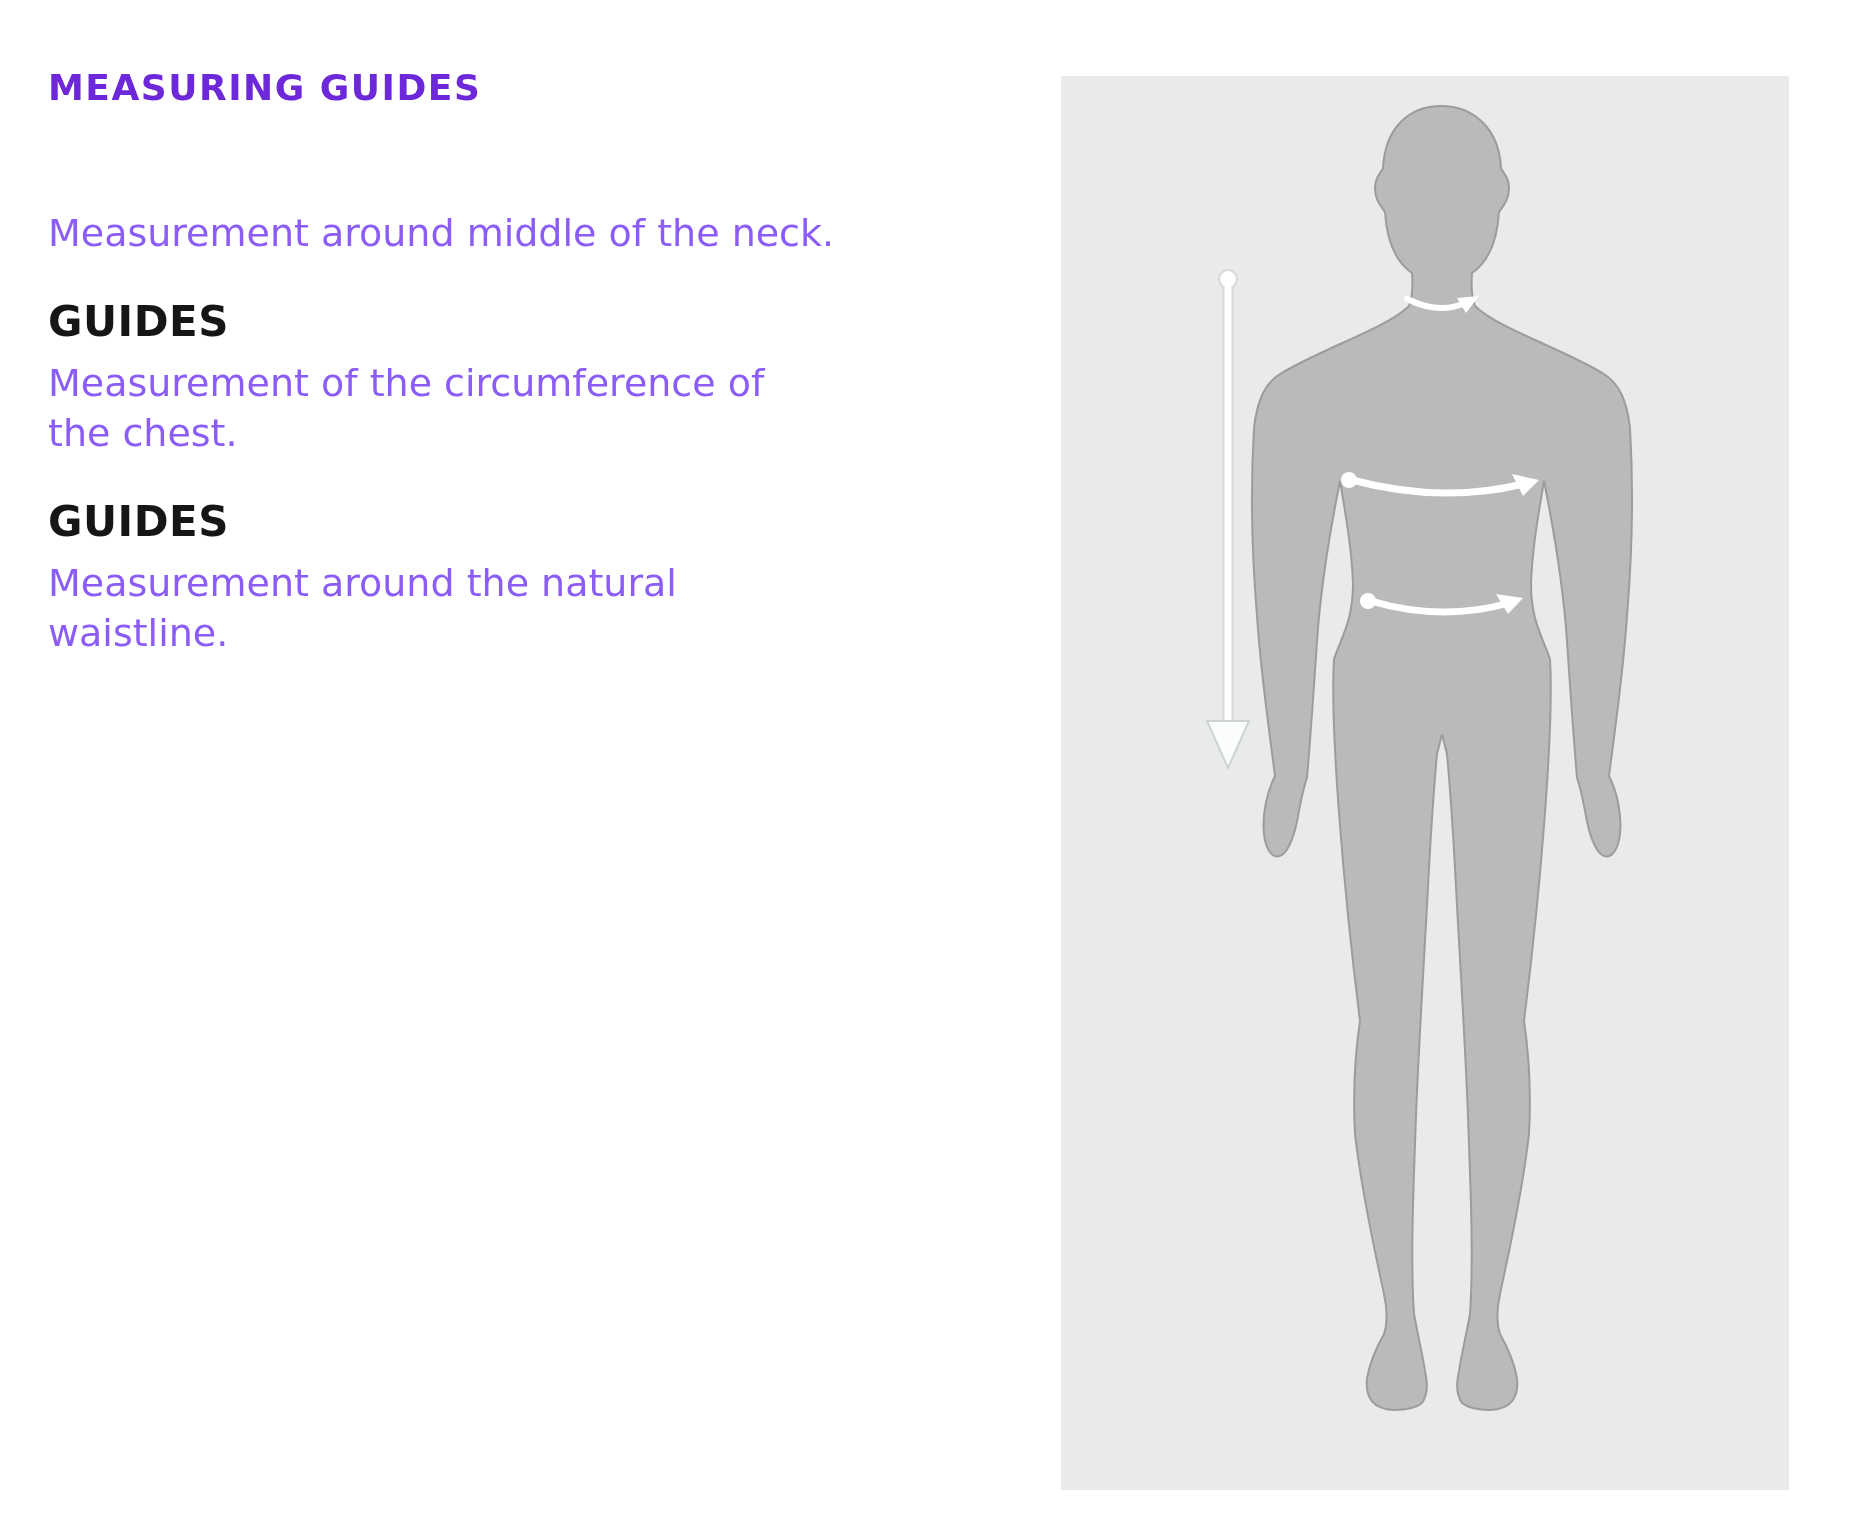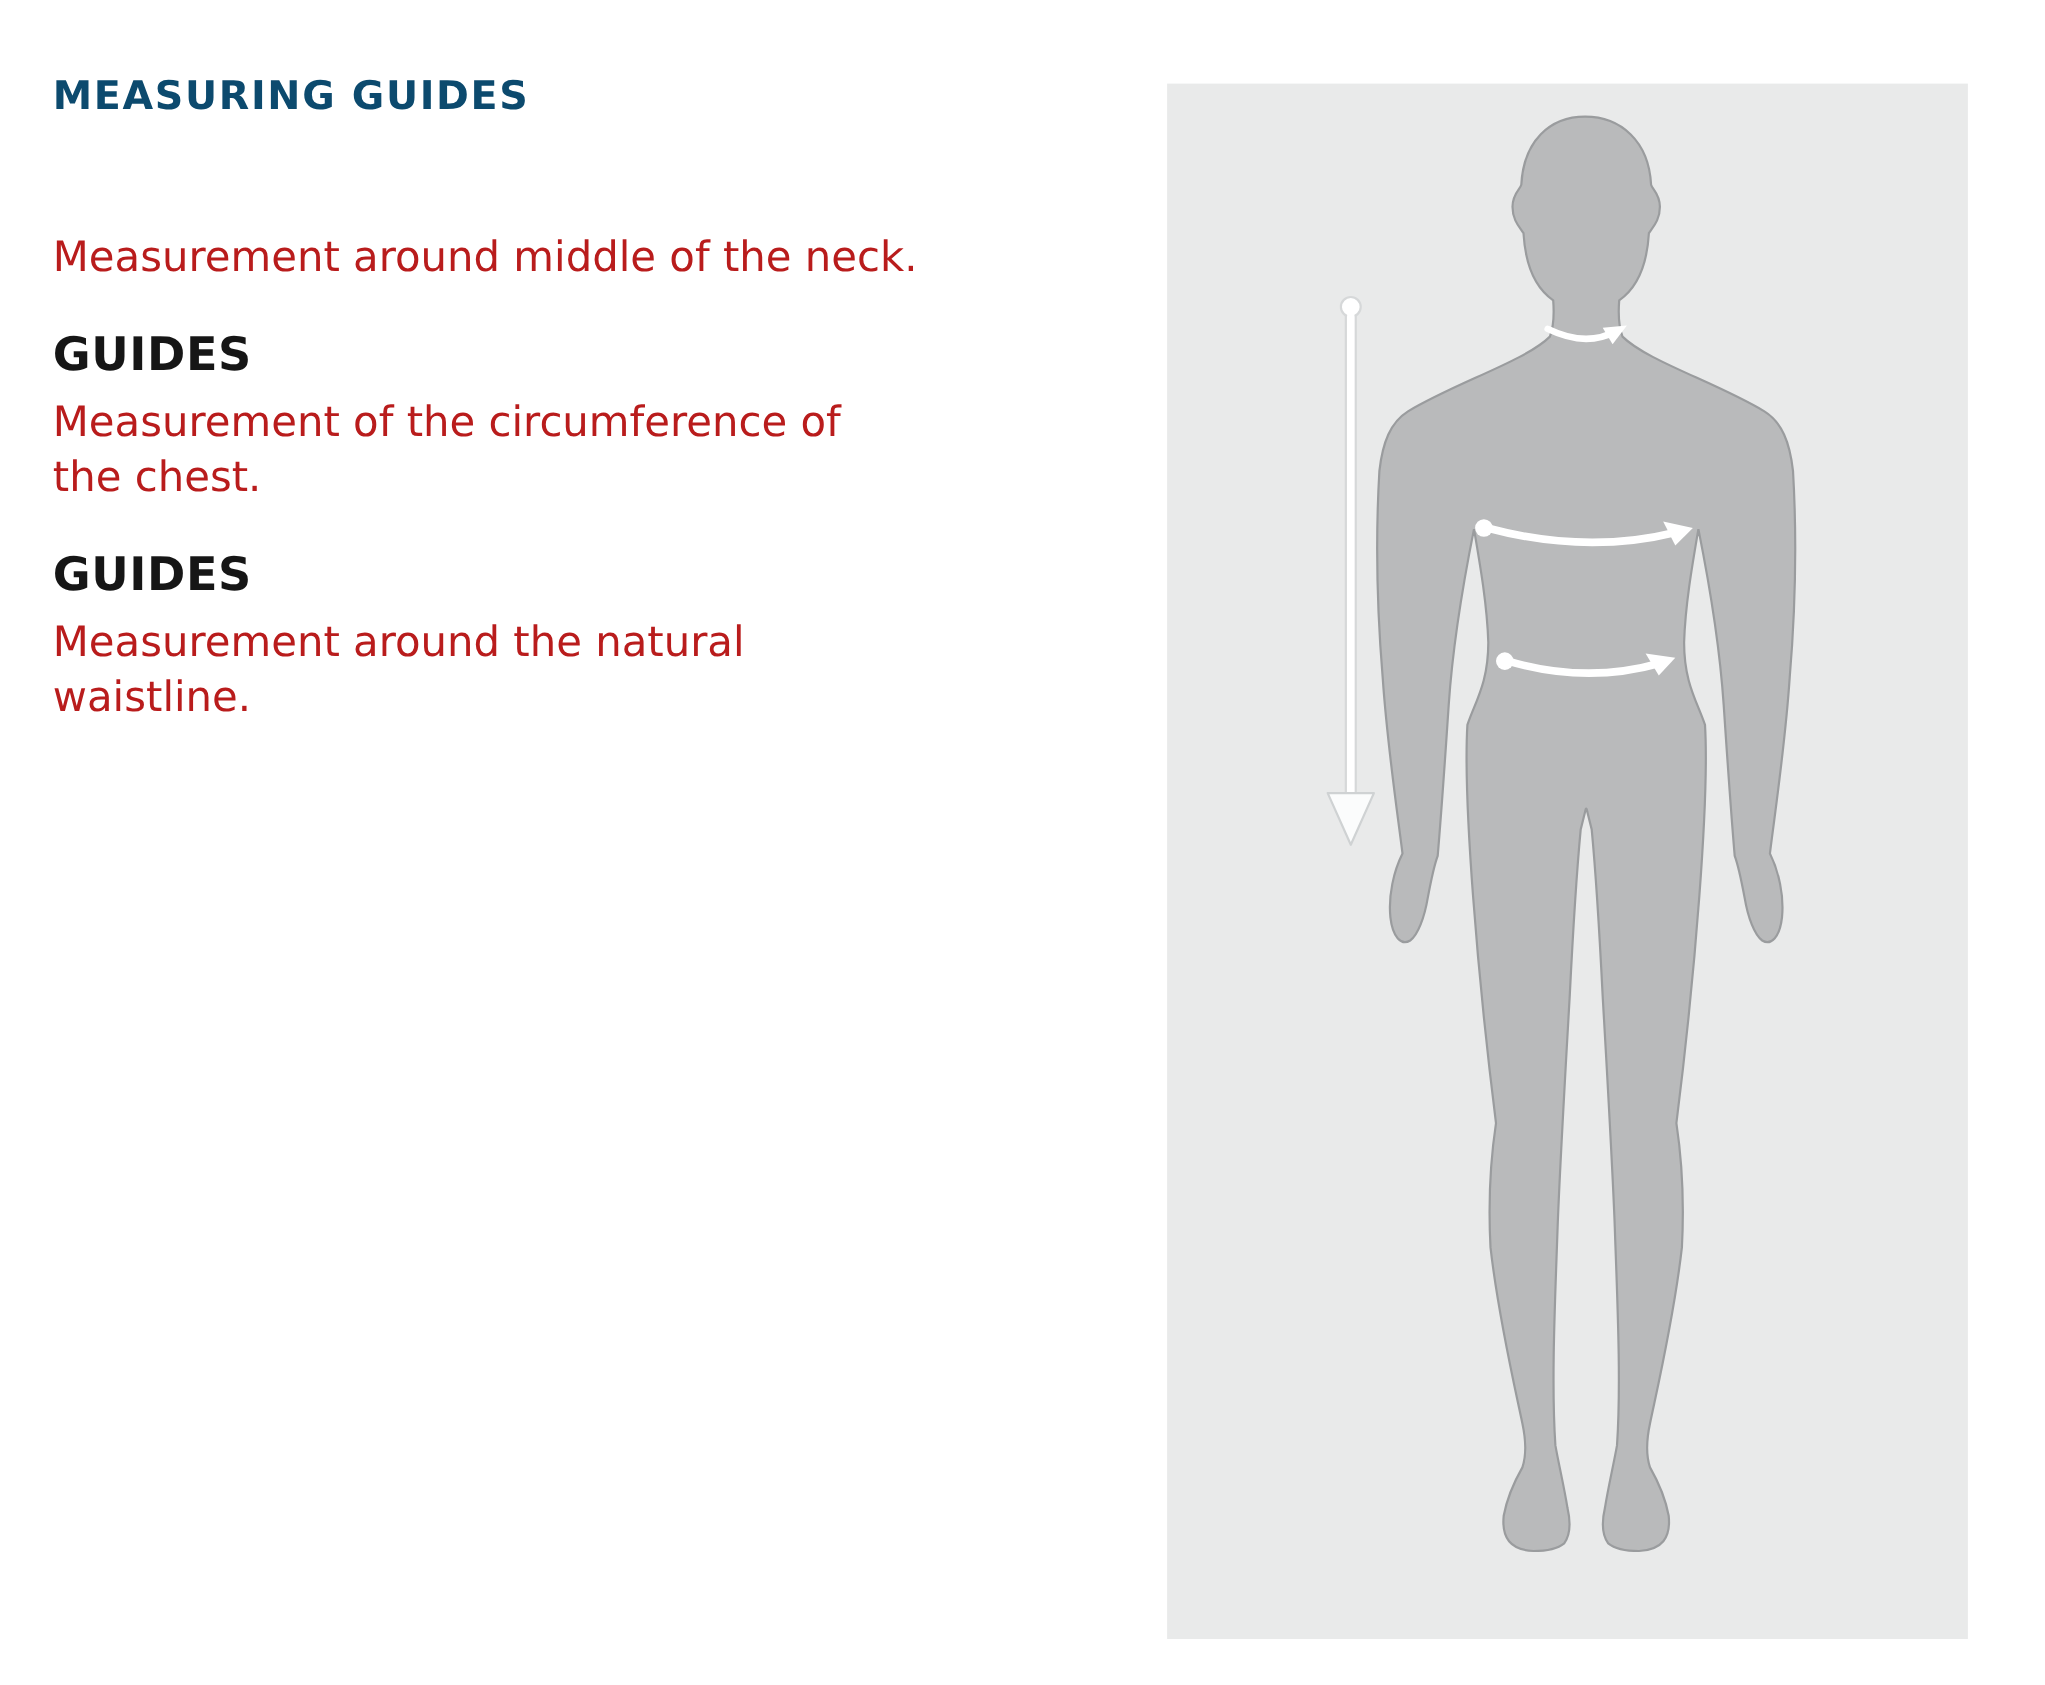--- a/index.html
+++ b/index.html
@@ -10,30 +10,30 @@
     font-family:"DejaVu Sans","Liberation Sans",sans-serif;
     color:#161616;
     overflow:hidden;
   }
   
   .text-col{
     position:absolute;left:48px;top:66px;width:860px;
   }
   .page-title{
     font-size:36px;font-weight:700;letter-spacing:1.5px;
-    line-height:44px;margin:0 0 98px 0;color:#0c4a6e;
+    line-height:44px;margin:0 0 98px 0;color:#6d28d9;
   }
   .section{margin:0 0 38px 0;}
   .section h2{
     font-size:42px;font-weight:700;letter-spacing:.5px;
     line-height:52px;margin:0 0 10px 0;color:#161616;
   }
   .section p{
     font-size:38px;font-weight:400;line-height:50px;margin:0;
-    color:#b91c1c;white-space:pre-line;
+    color:#8b5cf6;white-space:pre-line;
   }
   
   .figure-panel{
     position:absolute;left:1061px;top:76px;width:728px;height:1414px;
     background:#e9eaea;
   }
   .figure-panel svg{display:block;width:728px;height:1414px;}
   .silhouette{fill:#b9babb;stroke:#9a9c9e;stroke-width:2;}
   .mark-under{stroke:#d6d8d9;fill:none;stroke-linecap:round;}
   .mark{stroke:#ffffff;fill:none;stroke-linecap:round;}

